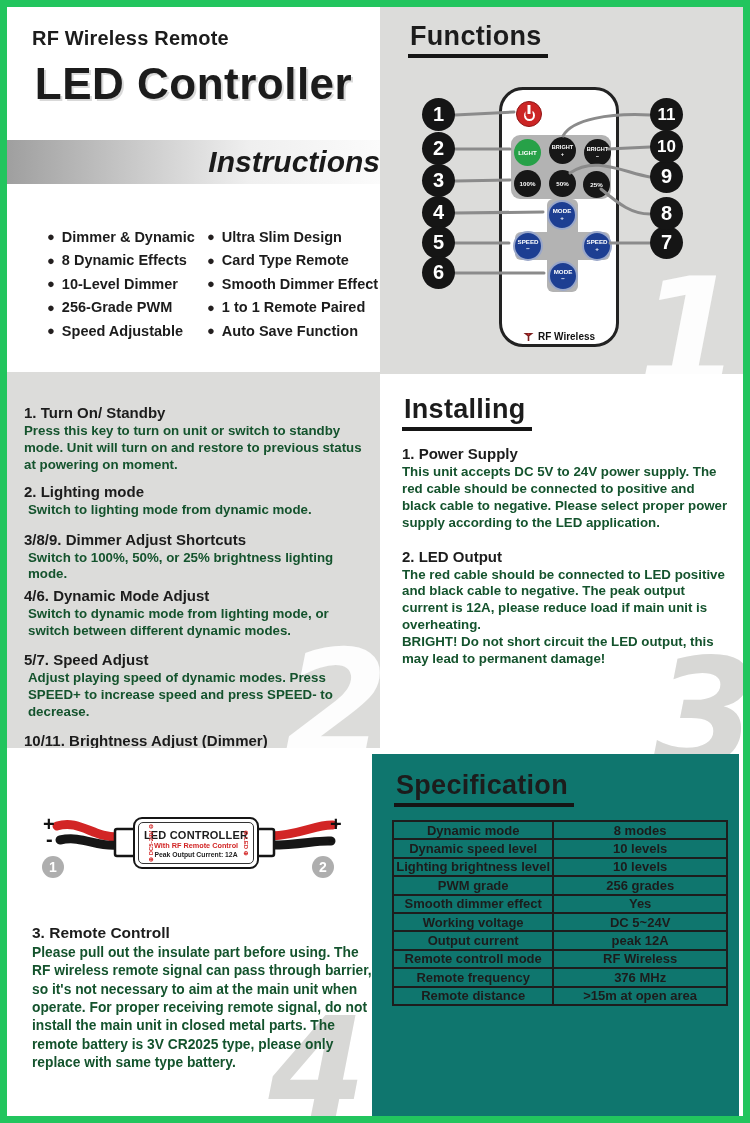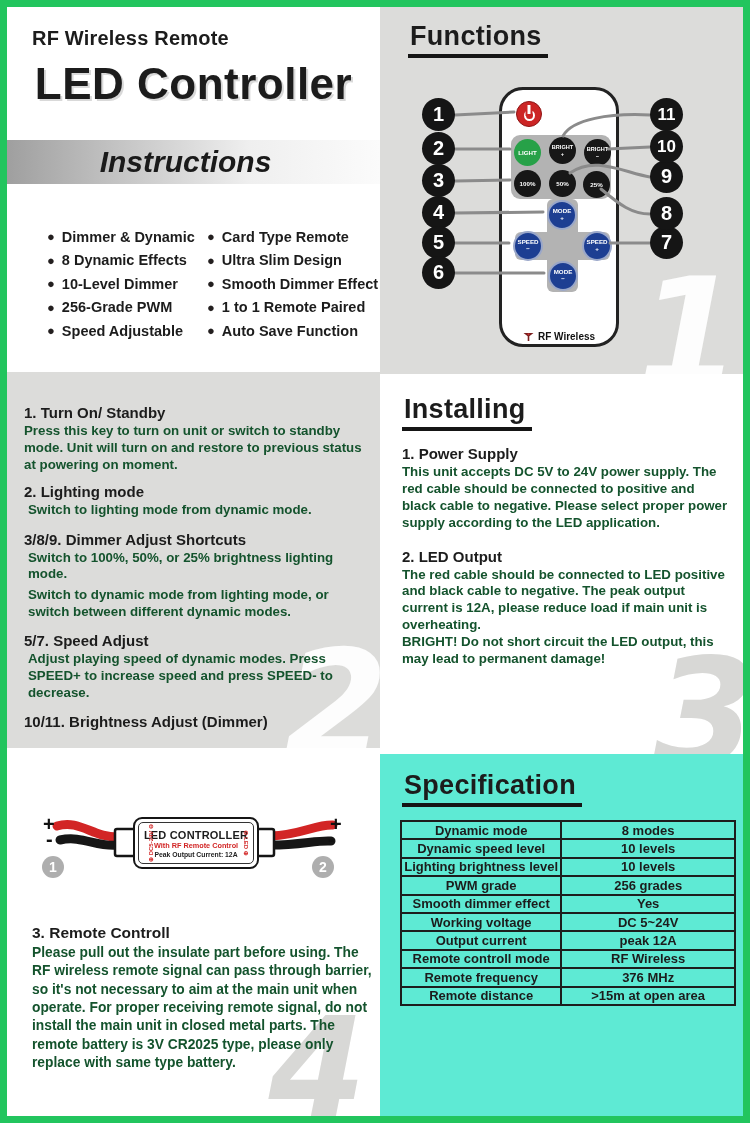--- a/index.html
+++ b/index.html
@@ -5,32 +5,32 @@
   * { margin:0; padding:0; box-sizing:border-box; }
   html,body { width:750px; height:1123px; background:#fff; }
   body { font-family:"Liberation Sans", sans-serif; color:#1c1c1c; }
   .page { position:relative; width:750px; height:1123px; border:7px solid #22c55e; overflow:hidden; background:#fff; }
   .quad { position:absolute; overflow:hidden; }
   .q-tl { left:0; top:0; width:373px; height:365px; background:#fff; }
   .q-ml { left:0; top:365px; width:373px; height:376px; background:#dcdcda; }
   .q-bl { left:0; top:741px; width:373px; height:372px; background:#fff; }
   .q-tr { left:373px; top:0; width:367px; height:367px; background:#dcdcda; }
   .q-mr { left:373px; top:367px; width:367px; height:380px; background:#fff; }
-  .q-br { left:373px; top:747px; width:367px; height:366px; background:#5eead4; }
+  .q-br { left:365px; top:747px; width:367px; height:366px; background:#0f766e; }
 
   .watermark { position:absolute; font-family:"DejaVu Sans", sans-serif; font-style:italic; font-weight:bold; line-height:1; z-index:0; }
   .wm-white { color:#fdfdfd; }
   .wm-gray  { color:#d8d8d6; }
 
   
   .kicker { position:absolute; left:25px; top:20px; font-size:20px; font-weight:bold; letter-spacing:.2px; }
   .big-title { position:absolute; left:0; top:52px; width:100%; text-align:center; font-size:44px; font-weight:bold; letter-spacing:.5px; text-shadow:2px 2px 0 #d9d9d9; }
   .banner { position:absolute; left:0; top:133px; width:373px; height:44px;
             background:linear-gradient(to right,#9f9f9f 0%,#c4c4c4 30%,#efefef 65%,#fbfbfb 100%);
-            display:flex; align-items:center; justify-content:center; padding-right:16px; }
+            display:flex; align-items:center; justify-content:flex-end; padding-right:0; }
   .banner span { font-size:30px; font-weight:bold; font-style:italic; color:#1a1a1a; }
   .features { position:absolute; left:0; top:218px; width:373px; }
   .feat-col { position:absolute; top:0; }
   .feat-col.c1 { left:40px; }
   .feat-col.c2 { left:200px; }
   .feat-item { display:flex; align-items:center; height:23.5px; font-size:14.5px; font-weight:600; white-space:nowrap; }
   .feat-item::before { content:"●"; font-size:13px; margin-right:7px; color:#231f1f; }
 
   
   .sec-title { display:inline-block; font-size:27px; font-weight:800; letter-spacing:.3px; border-bottom:4px solid #151515; padding:0 6px 2px 2px; }
@@ -90,22 +90,22 @@
     </div>
     <div class="features">
       <div class="feat-col c1">
         <div class="feat-item">Dimmer &amp; Dynamic</div>
         <div class="feat-item">8 Dynamic Effects</div>
         <div class="feat-item">10-Level Dimmer</div>
         <div class="feat-item">256-Grade PWM</div>
         <div class="feat-item">Speed Adjustable</div>
       </div>
       <div class="feat-col c2">
+        <div class="feat-item">Ultra Slim Design</div>
         <div class="feat-item">Card Type Remote</div>
-        <div class="feat-item">Ultra Slim Design</div>
         <div class="feat-item">Smooth Dimmer Effect</div>
         <div class="feat-item">1 to 1 Remote Paired</div>
         <div class="feat-item">Auto Save Function</div>
       </div>
     </div>
   </div>
 
   <div class="quad q-tr diagram">
     <span class="watermark wm-white" style="right:6px; bottom:-34px; font-size:150px;">1</span>
     <div class="fn-head"><span class="sec-title">Functions</span></div>
@@ -180,20 +180,21 @@
       </div>
       <div style="margin-bottom:12px;">
         <div class="sub-h">2. Lighting mode</div>
         <div class="para" style="width:342px; padding-left:4px;">Switch to lighting  mode from dynamic mode.</div>
       </div>
       <div style="margin-bottom:4px;">
         <div class="sub-h">3/8/9. Dimmer Adjust Shortcuts</div>
         <div class="para" style="width:342px; padding-left:4px;">Switch to 100%, 50%, or 25%  brightness lighting mode.</div>
       </div>
       <div style="margin-bottom:11px;">
+        <div class="sub-h">4/6. Dynamic Mode Adjust</div>
         <div class="para" style="width:330px; padding-left:4px;">Switch to dynamic mode from lighting mode, or switch between different dynamic modes.</div>
       </div>
       <div style="margin-bottom:11px;">
         <div class="sub-h">5/7. Speed Adjust</div>
         <div class="para" style="width:340px; padding-left:4px;">Adjust playing speed of dynamic modes. Press SPEED+ to increase speed and press SPEED- to decrease.</div>
       </div>
       <div>
         <div class="sub-h">10/11. Brightness Adjust (Dimmer)</div>
 
       </div>

